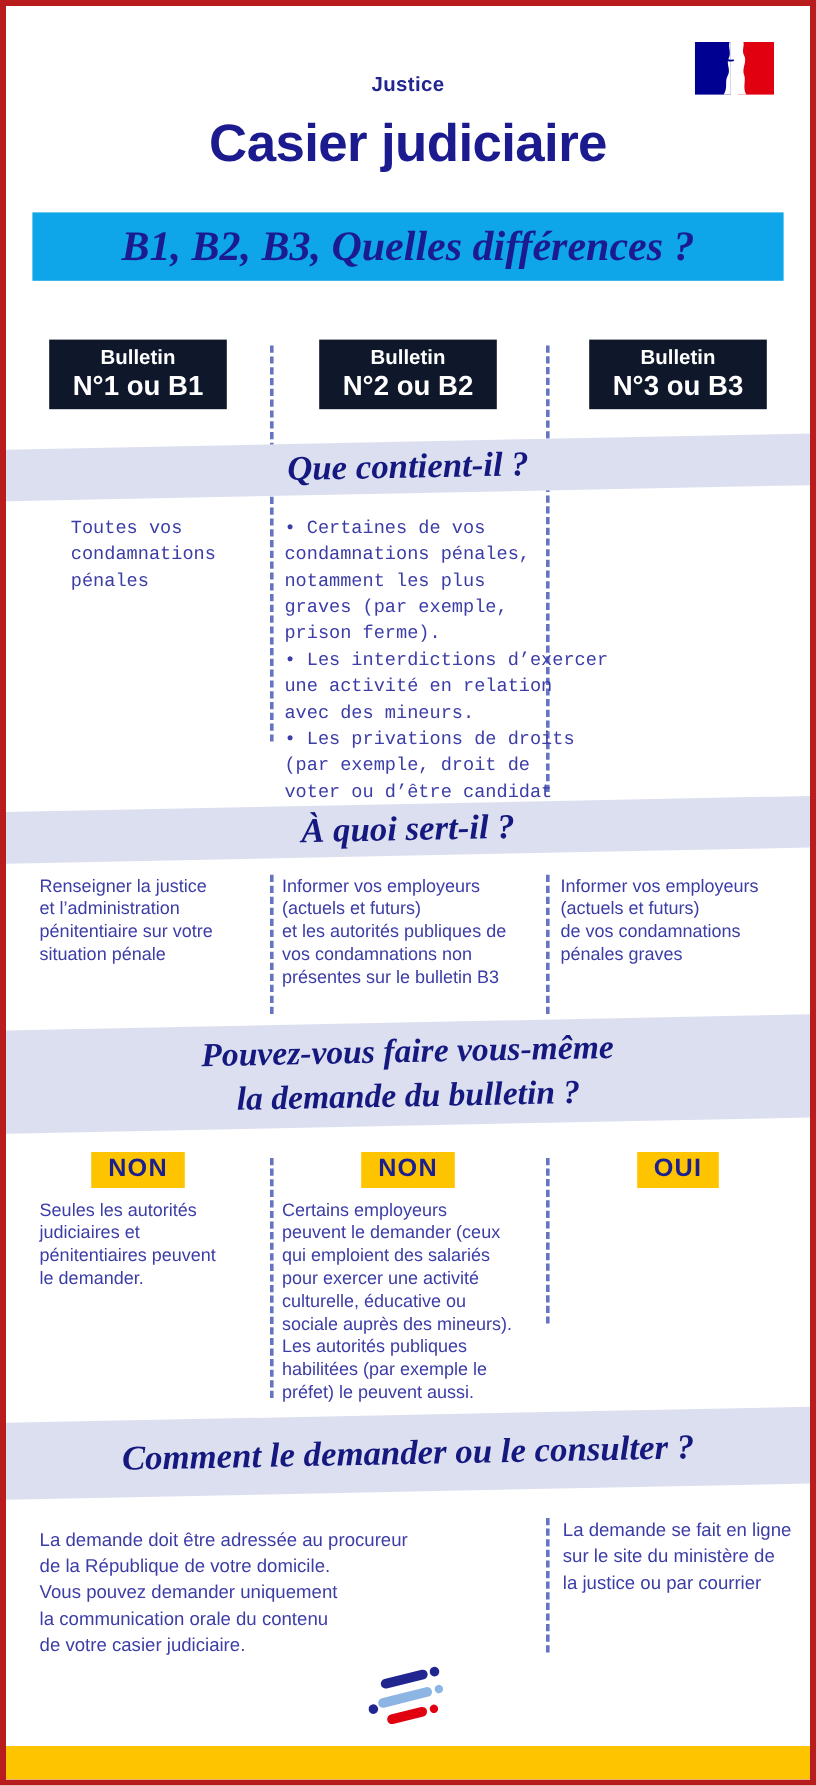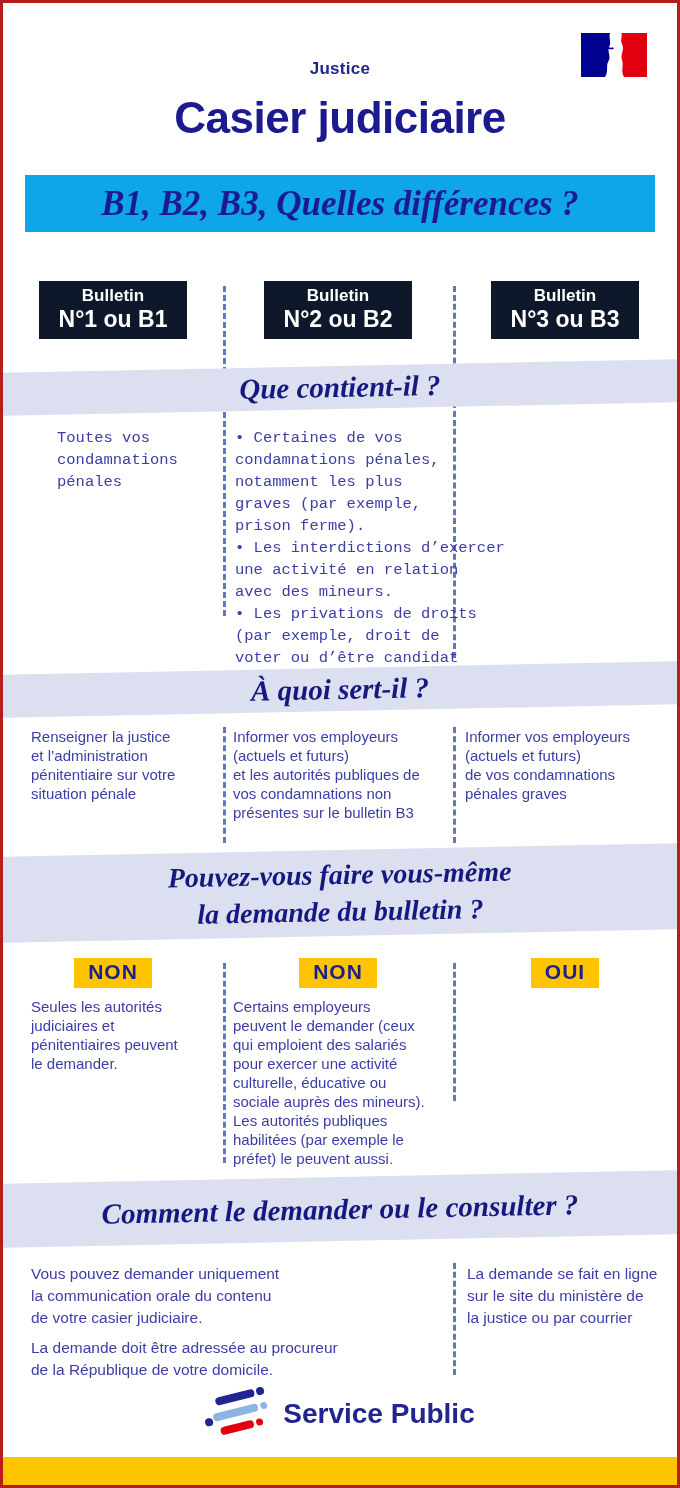--- a/index.html
+++ b/index.html
@@ -1,21 +1,21 @@
 <!DOCTYPE html>
 <html><head>
 <meta charset="utf-8">
 <style>
   html,body{margin:0;padding:0;background:#ffffff;}
   .page{
     position:relative;
     width:680px;height:1488px;
     box-sizing:border-box;
     background:#ffffff;
-    border:3px solid #b91c1c;
+    border:5px solid #b91c1c;
     font-family:"Liberation Sans",sans-serif;
     overflow:hidden;
   }
   .abs{position:absolute;}
   .center{left:0;right:0;text-align:center;}
   .pre{white-space:pre-line;}
 
   
   .gov-logo{top:30px;right:30px;width:66px;height:44px;}
   .ministry{top:56px;font-size:17px;font-weight:bold;color:#21258f;letter-spacing:0.3px;}
@@ -210,41 +210,40 @@
 sociale auprès des mineurs).
 Les autorités publiques
 habilitées (par exemple le
 préfet) le peuvent aussi.</div>
     <div class="c3 cell pre"></div>
   </div>
 
   <div class="abs band band4">Comment le demander ou le consulter ?</div>
   <div class="abs cols row4">
     <div class="left">
+      <div class="cell pre p2">La demande doit être adressée au procureur
+de la République de votre domicile.</div>
       <div class="cell pre">Vous pouvez demander uniquement
 la communication orale du contenu
 de votre casier judiciaire.</div>
-      <div class="cell pre p2">La demande doit être adressée au procureur
-de la République de votre domicile.</div>
     </div>
     <div class="right cell pre">La demande se fait en ligne
 sur le site du ministère de
 la justice ou par courrier</div>
   </div>
 
   <div class="abs sp-logo">
     <svg width="66" height="58" viewBox="0 0 66 58">
       <g transform="rotate(-14 33 29)">
         <rect x="14" y="8" width="40" height="8" rx="4" fill="#20258f"></rect>
         <circle cx="60" cy="12" r="4" fill="#20258f"></circle>
         <rect x="8" y="23" width="46" height="8" rx="4" fill="#8cb5e3"></rect>
         <circle cx="3" cy="30" r="4" fill="#20258f"></circle>
         <circle cx="60" cy="27" r="3.5" fill="#8cb5e3"></circle>
         <rect x="12" y="38" width="34" height="8" rx="4" fill="#e1000f"></rect>
         <circle cx="52" cy="42" r="3.5" fill="#e1000f"></circle>
       </g>
     </svg>
-    <span class="sp-text">Service Public</span>
   </div>
 
   <div class="abs bottom-bar"></div>
 
 </div>
 
 </body></html>

